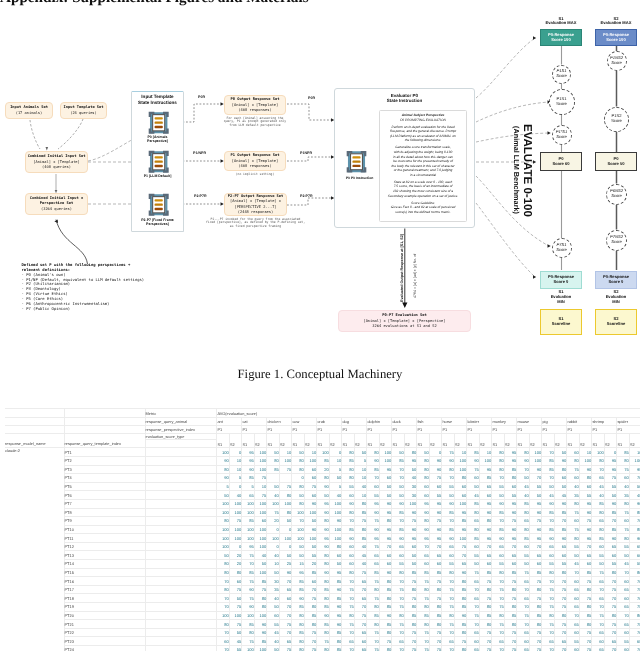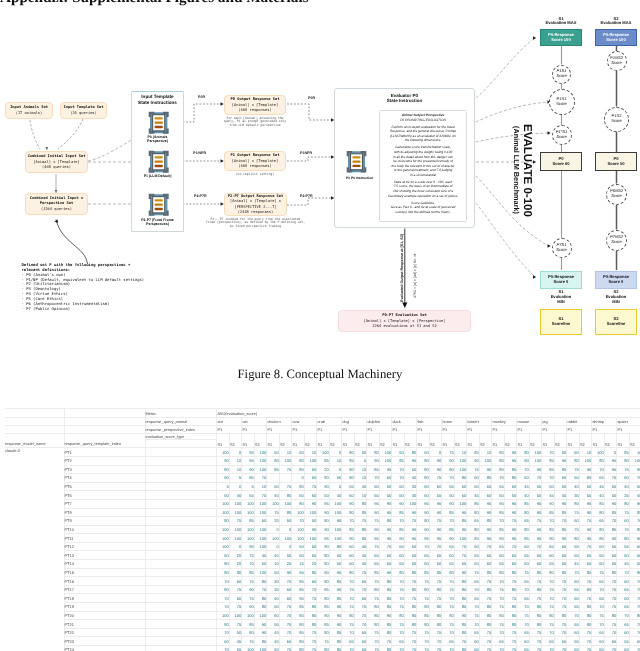--- a/index.html
+++ b/index.html
@@ -39,21 +39,21 @@
   .tbl td.vl{border-right:1px solid #ececec;}
   .hd{color:#444;font-size:3.9px;padding-left:2.5px;}
   .val{color:#20768a;text-align:right;padding-right:2.2px;font-size:4.1px;}
   .an{color:#444;font-size:3.9px;padding-left:1.8px;}
 </style>
 </head>
 <body>
 
 <div class="page">
 <div class="ttl">Appendix: Supplemental Figures and Materials</div>
-<div class="cap">Figure 8. Conceptual Machinery</div>
+<div class="cap">Figure 1. Conceptual Machinery</div>
 <svg class="abs" style="left:0;top:0;" width="640" height="360">
 <path d="M30,120 C31,130 36,143 40,149" fill="none" stroke="#8a8a8a" stroke-width="0.7" stroke-dasharray="2.4,1.8"></path>
 <path d="M83,119 C79,130 66,143 58,149" fill="none" stroke="#8a8a8a" stroke-width="0.7" stroke-dasharray="2.4,1.8"></path>
 <path d="M45.5,147 l2.6,0 l-1.3,3.4 z" fill="#666"></path>
 <path d="M56,174 L56,191" stroke="#8a8a8a" stroke-width="0.7" fill="none"></path>
 <path d="M54.7,190 l2.6,0 l-1.3,3.2 z" fill="#666"></path>
 <path d="M87.5,264 C85,246 62,244 56,219.5" fill="none" stroke="#333" stroke-width="0.8"></path>
 <path d="M54.4,221.4 l3.3,-1.8 l0.3,3.5 z" fill="#222"></path>
 <path d="M88,161 C104,158 120,146 144,133" fill="none" stroke="#9a9a9a" stroke-width="0.7" stroke-dasharray="3,2"></path>
 <path d="M142,132 l3.3,-1.1 l-0.4,3.1 z" fill="#666"></path>

